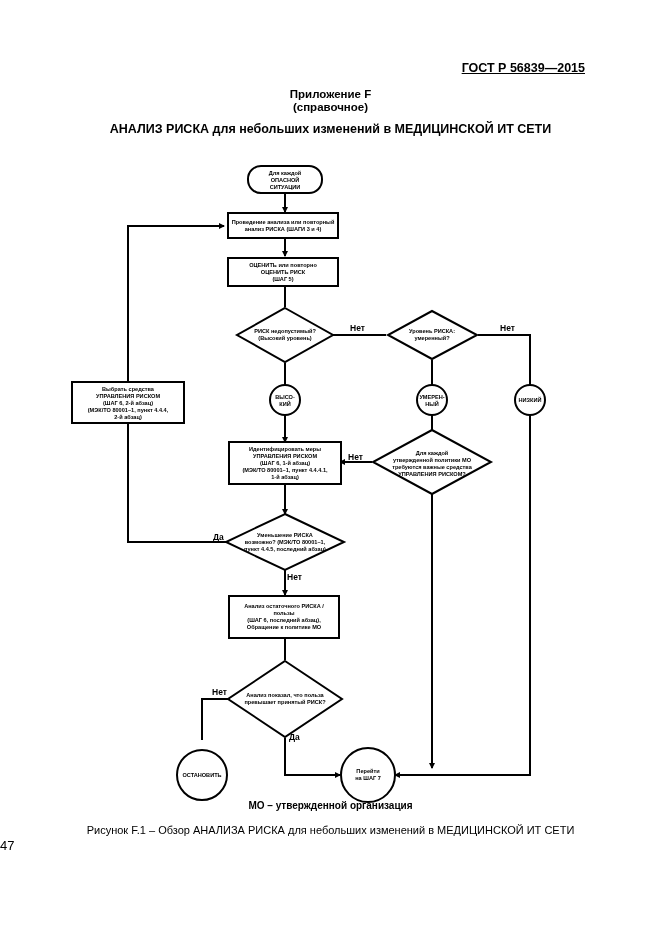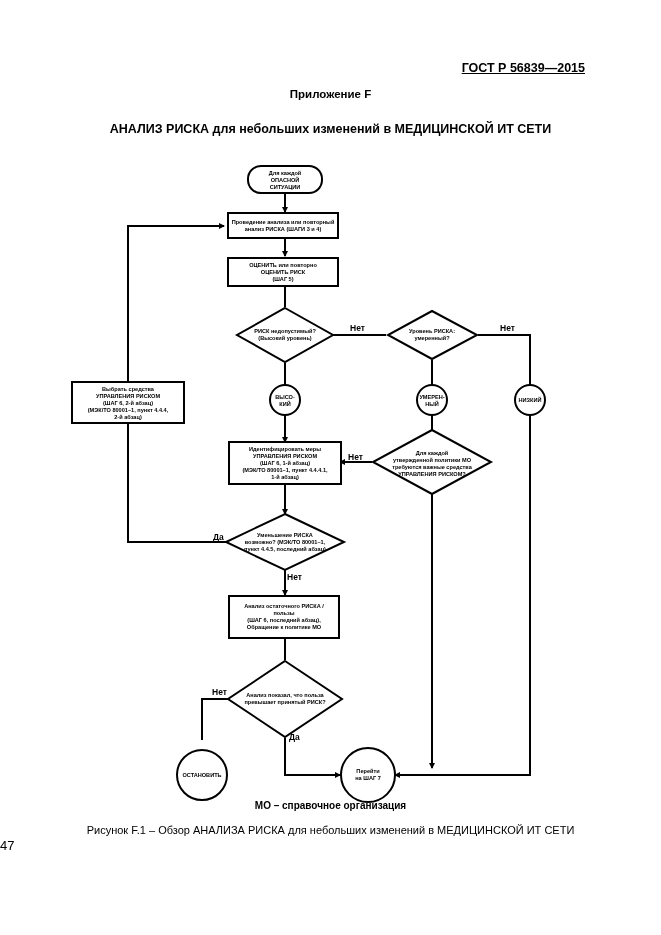--- a/index.html
+++ b/index.html
@@ -17,20 +17,21 @@
   .lbl { font-family:"Liberation Sans", sans-serif; font-size:8.5px; font-weight:bold; }
   .shape { fill:#fff; stroke:#000; stroke-width:2; }
   .ln { fill:none; stroke:#000; stroke-width:2; }
 </style>
 </head>
 <body>
 
 <div id="doc-id" class="abs">ГОСТ Р 56839—2015</div>
 <div id="appendix" class="abs">
   <div>Приложение F</div>
+  <div>(справочное)</div>
 </div>
 <div id="heading" class="abs">АНАЛИЗ РИСКА для небольших изменений в МЕДИЦИНСКОЙ ИТ СЕТИ</div>
 <div id="intro-wrap" class="abs">
 </div>
 
 <svg id="flow" width="661" height="935">
   <defs>
     <marker id="arr" markerWidth="6" markerHeight="6" refX="5" refY="3" orient="auto" markerUnits="userSpaceOnUse">
       <path d="M0,0 L6,3 L0,6 Z" fill="#000"></path>
     </marker>
@@ -167,15 +168,15 @@
     <text class="t" x="202" y="777">ОСТАНОВИТЬ</text>
   </g>
 
   <g>
     <circle class="shape" cx="368" cy="775" r="27"></circle>
     <text class="t" x="368" y="773">Перейти</text>
     <text class="t" x="368" y="780">на ШАГ 7</text>
   </g>
 </svg>
 
-<div id="legend" class="abs">МО – справочное организация</div>
+<div id="legend" class="abs">МО – утвержденной организация</div>
 <div id="caption" class="abs">Рисунок F.1 – Обзор АНАЛИЗА РИСКА для небольших изменений в МЕДИЦИНСКОЙ ИТ СЕТИ</div>
 <div id="page-num" class="abs">47</div>
 
 </body></html>

